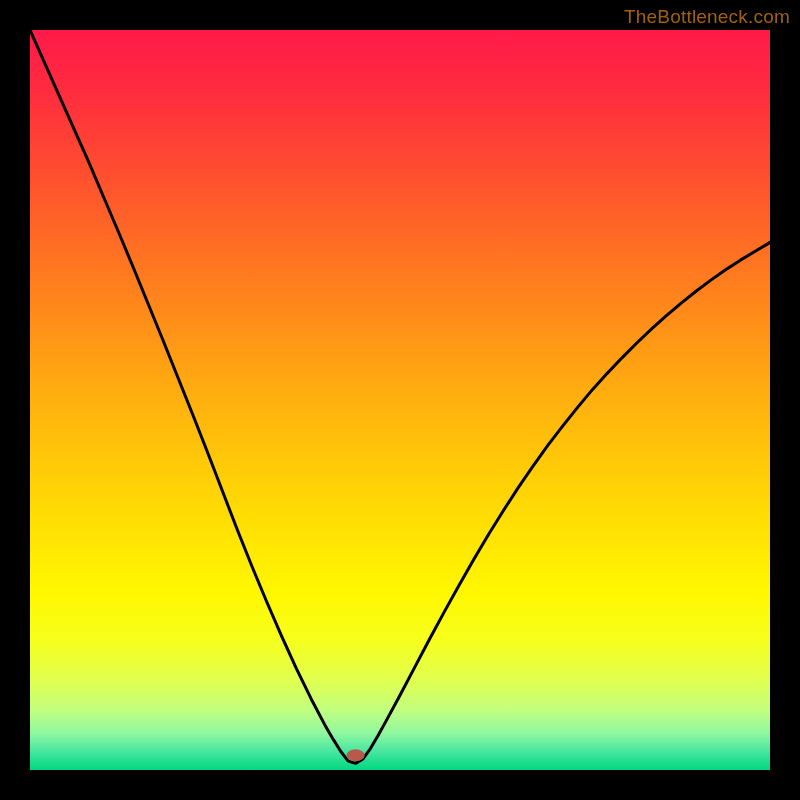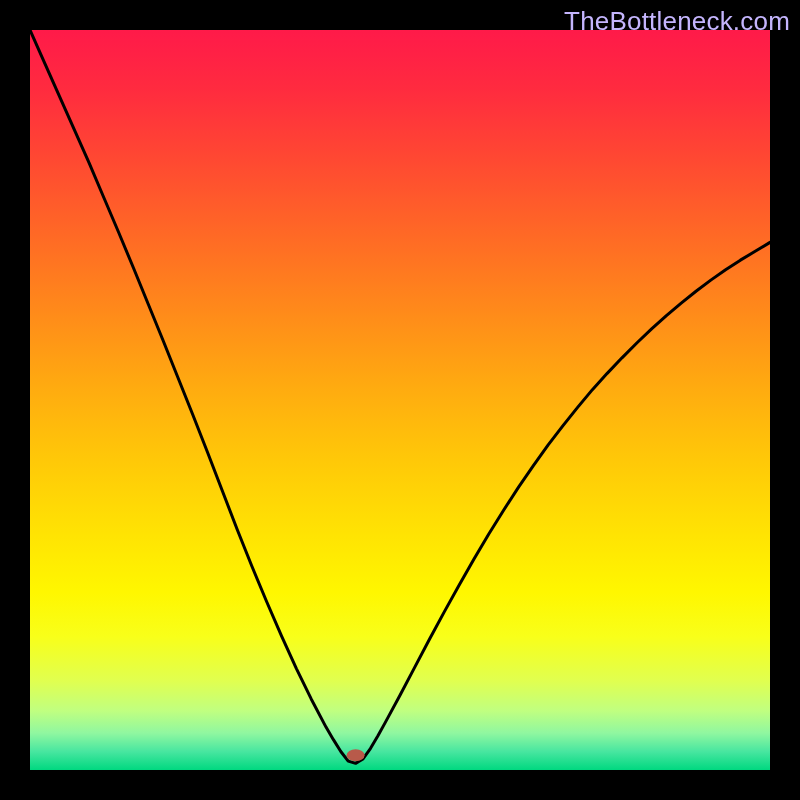--- a/index.html
+++ b/index.html
@@ -23,22 +23,22 @@
     position: absolute;
     left: 0;
     top: 0;
     width: 740px;
     height: 740px;
   }
   .watermark {
     position: absolute;
     top: 6px;
     right: 10px;
-    color: #c4b5fd;
-    font-size: 26px;
+    color: #a16207;
+    font-size: 19px;
     font-weight: 500;
     letter-spacing: 0.2px;
     user-select: none;
   }
   svg { display: block; }
 </style>
 </head>
 <body>
 
 <div class="watermark">TheBottleneck.com</div>

